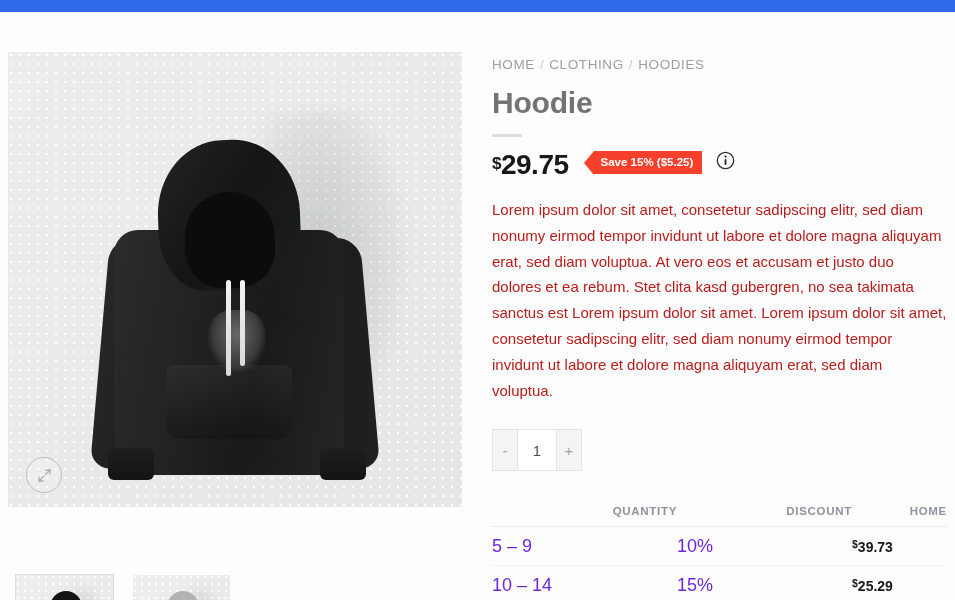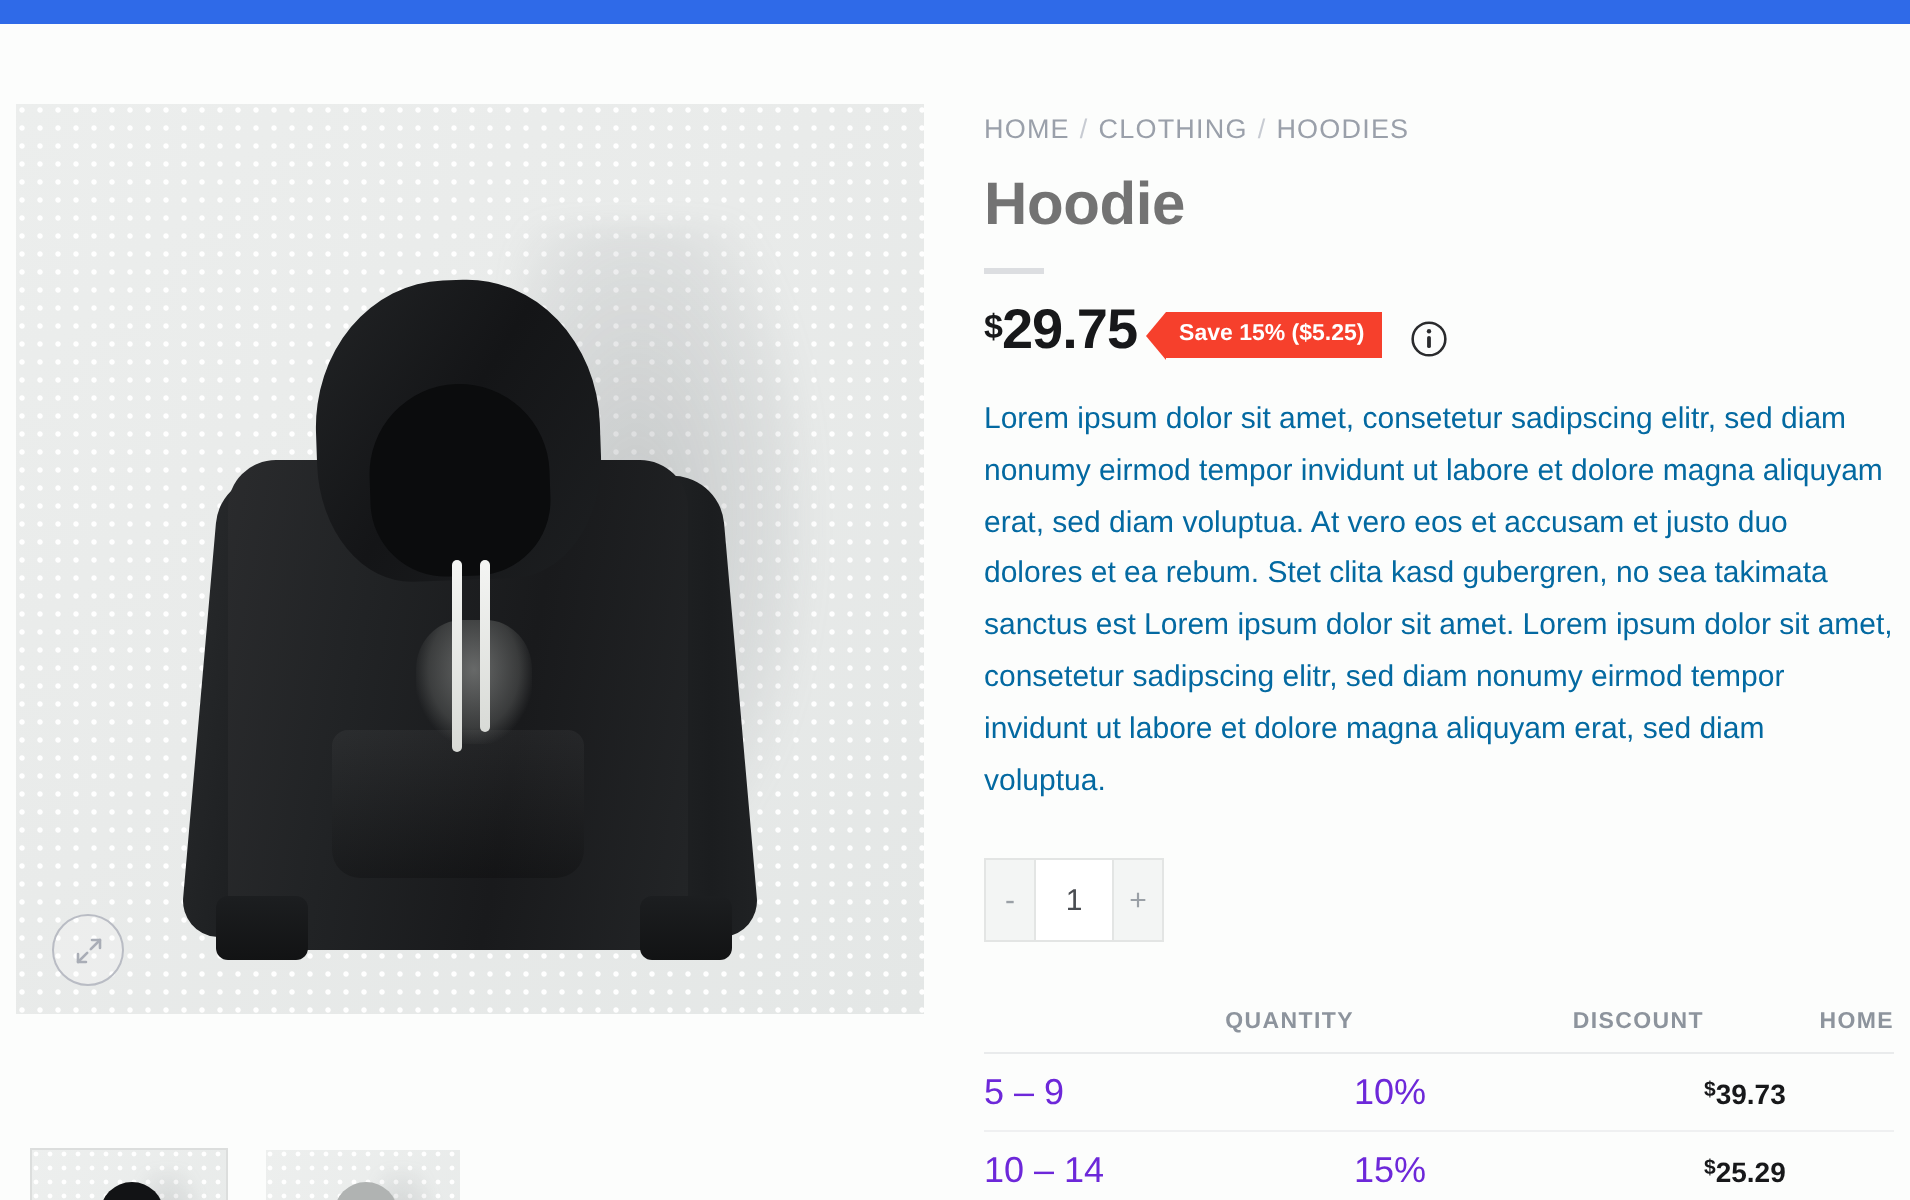--- a/index.html
+++ b/index.html
@@ -146,49 +146,50 @@
 
   #product-title {
     font-size: 30px; font-weight: bold;
     color: #737373; margin: 0 0 14px 0; letter-spacing: -.2px;
   }
   #title-rule {
     width: 30px; height: 3px; background: #dcdee1; margin-bottom: 14px;
   }
 
   #price-row {
-    display: flex; align-items: flex-end; gap: 14px;
+    display: flex; align-items: flex-start; gap: 14px;
     margin-bottom: 18px;
   }
   #price {
     font-size: 28px; font-weight: bold; color: #17181a;
     letter-spacing: -.5px; line-height: 1;
   }
   #price .cur { font-size: 17px; vertical-align: 5px; font-weight: bold; }
 
   #save-badge {
     position: relative;
     background: #f6402c;
     color: #fff; font-size: 11.5px; font-weight: bold;
     padding: 5px 9px 5px 7px;
+    margin-left: 11px;
     line-height: 1.1;
     white-space: nowrap;
   }
   #save-badge:before {
     content: ""; position: absolute;
     left: -10px; top: 0;
     border-top: 12px solid transparent;
     border-bottom: 12px solid transparent;
     border-right: 10px solid #f6402c;
   }
   #info-icon { cursor: pointer; display:block; }
 
   #description {
     font-size: 15px; line-height: 1.72;
-    color: #0369a1; margin: 12px 0 26px 0;
+    color: #b91c1c; margin: 12px 0 26px 0;
     max-width: 455px;
   }
 
   
   #buy-row { display: flex; align-items: stretch; gap: 16px; margin-bottom: 34px; }
   #qty {
     display: flex; align-items: stretch;
     border: 1px solid #e3e5e4; height: 42px;
     background: #fbfcfb;
   }

